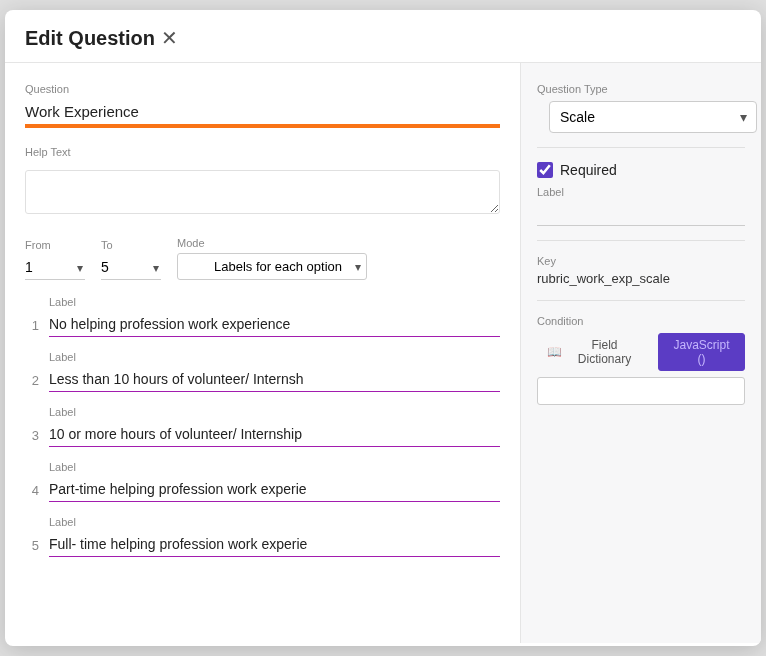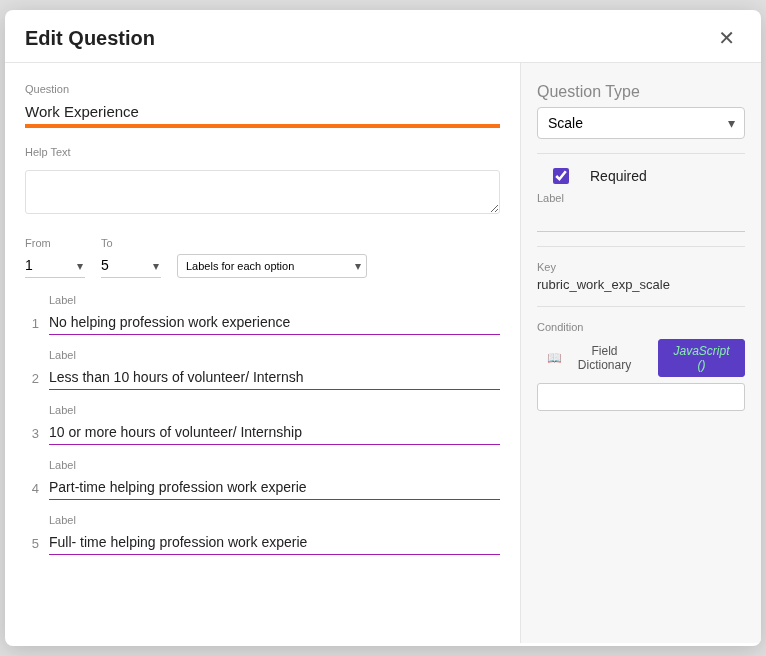--- a/index.html
+++ b/index.html
@@ -17,21 +17,20 @@
       border-radius: 8px;
       box-shadow: 0 4px 24px rgba(0,0,0,0.18);
       width: 756px;
       min-height: 636px;
       position: relative;
       overflow: hidden;
     }
     .modal-header {
       display: flex;
       align-items: center;
-      justify-content: space-between;
       padding: 16px 20px 12px 20px;
       border-bottom: 1px solid #e5e5e5;
     }
     .modal-title {
       font-size: 20px;
       font-weight: 600;
       color: #222;
     }
     .close-btn {
       background: none;
@@ -132,27 +131,28 @@
       top: 50%;
       transform: translateY(-50%);
       pointer-events: none;
       font-size: 12px;
       color: #555;
     }
     .mode-select {
       border: 1px solid #ccc;
       border-radius: 3px;
       outline: none;
-      font-size: 11px;
+      font-size: 13px;
       background: #fff;
       padding: 5px 24px 5px 8px;
       appearance: none;
       -webkit-appearance: none;
       cursor: pointer;
       width: 100%;
+      text-align: right;
     }
     .options-list {
       margin-top: 16px;
     }
     .option-row {
       display: flex;
       align-items: flex-end;
       gap: 10px;
       margin-bottom: 14px;
     }
@@ -173,28 +173,29 @@
       border-bottom: 1px solid #a21caf;
       outline: none;
       font-size: 14px;
       color: #222;
       padding: 4px 0;
       background: transparent;
       width: 100%;
     }
     
     .right-section-title {
-      font-size: 16px;
+      font-size: 11px;
       color: #888;
       margin-bottom: 6px;
     }
     .type-select-wrapper {
       position: relative;
       display: block;
       width: 100%;
+      margin-left: 12px;
     }
     .type-select-wrapper::after {
       content: '▾';
       position: absolute;
       right: 10px;
       top: 50%;
       transform: translateY(-50%);
       pointer-events: none;
       font-size: 14px;
       color: #555;
@@ -212,23 +213,22 @@
       cursor: pointer;
     }
     .divider {
       border: none;
       border-top: 1px solid #e0e0e0;
       margin: 14px 0;
     }
     .required-row {
       display: flex;
       align-items: center;
-      gap: 21px;
+      gap: 7px;
       margin-bottom: 8px;
-      margin-left: 16px;
     }
     .required-checkbox {
       width: 16px;
       height: 16px;
       accent-color: #5b3cc4;
       cursor: pointer;
     }
     .required-label-text {
       font-size: 14px;
       color: #222;
@@ -253,23 +253,22 @@
     .cond-tab {
       padding: 4px 10px;
       border-radius: 3px;
       font-size: 12px;
       cursor: pointer;
       border: 1px solid transparent;
       background: transparent;
     }
     .cond-tab.active {
       background: #5b3cc4;
-      color: #86efac;
+      color: #c4b5fd;
       border-color: #5b3cc4;
-      font-style: italic;
     }
     .cond-tab.inactive {
       background: transparent;
       color: #555;
       border: none;
     }
     .cond-tab-fd {
       display: flex;
       align-items: center;
       gap: 3px;
@@ -335,20 +334,21 @@
         </div>
         <div class="scale-field">
           <div class="field-label">To</div>
           <div class="select-wrapper">
             <select class="scale-select">
               <option>5</option>
             </select>
           </div>
         </div>
         <div class="scale-field">
+          <div class="field-label">Mode</div>
           <div class="mode-select-wrapper">
             <select class="mode-select">
               <option>Labels for each option</option>
             </select>
           </div>
         </div>
       </div>
 
       <div class="options-list">
 

